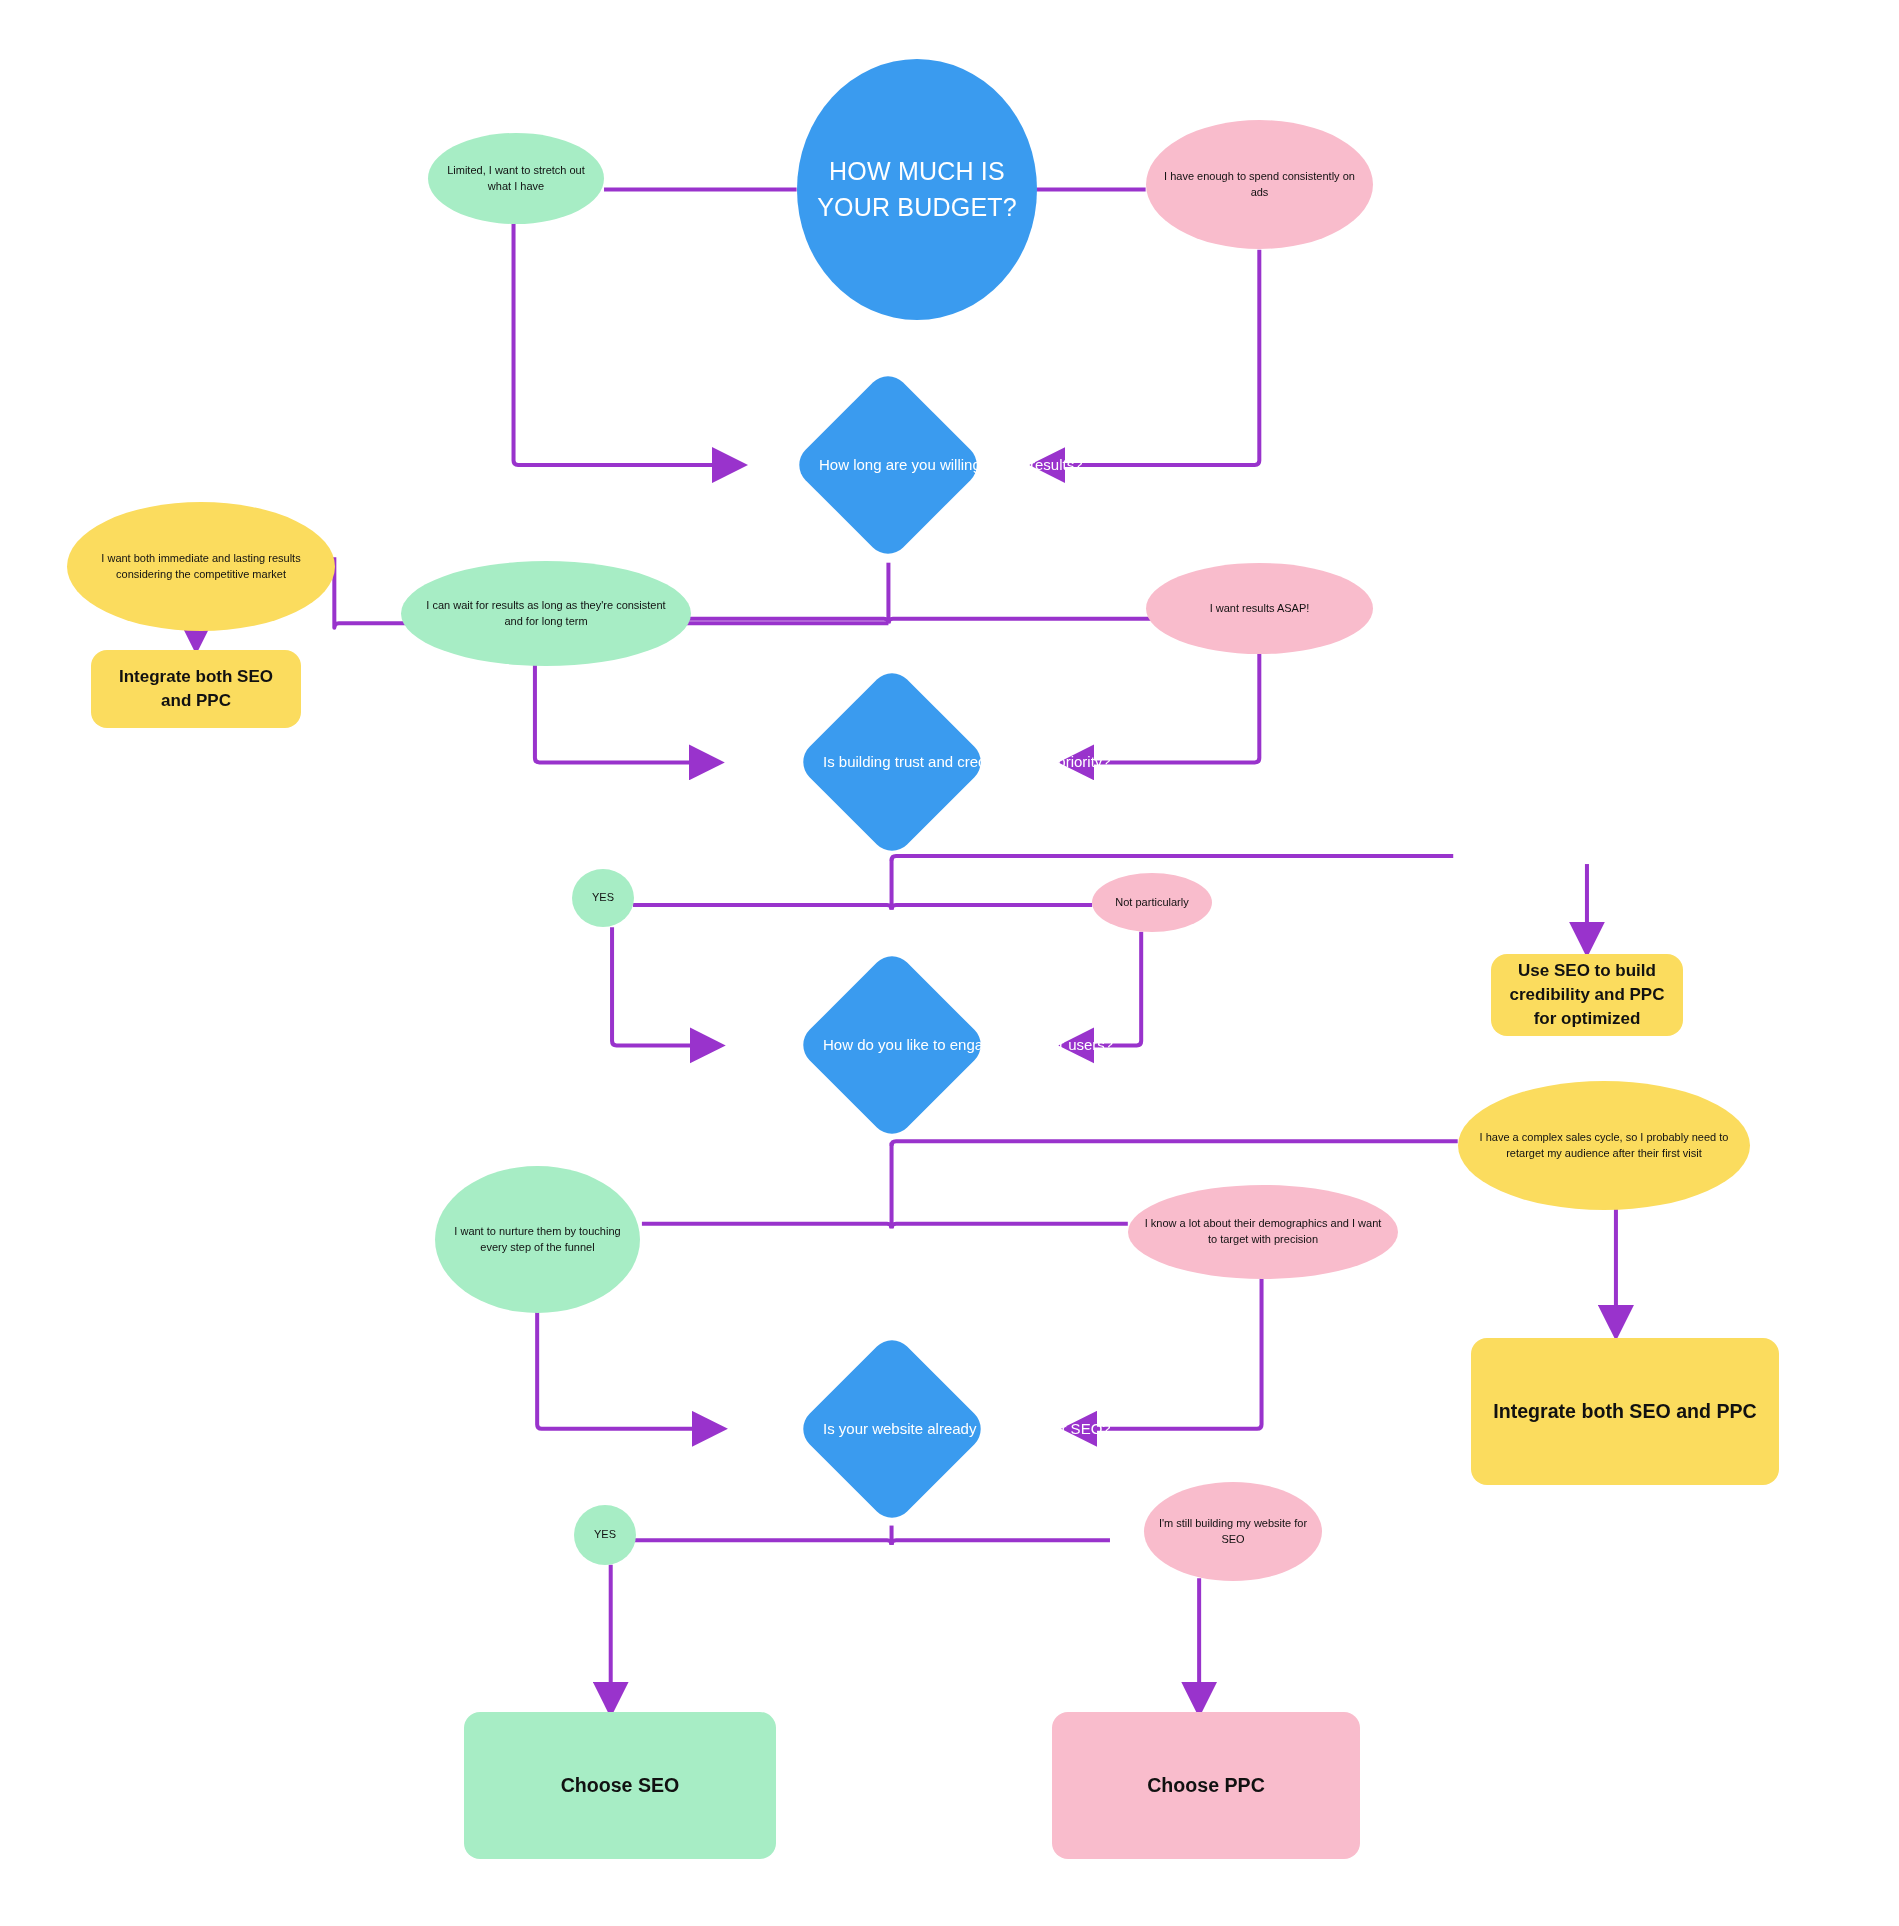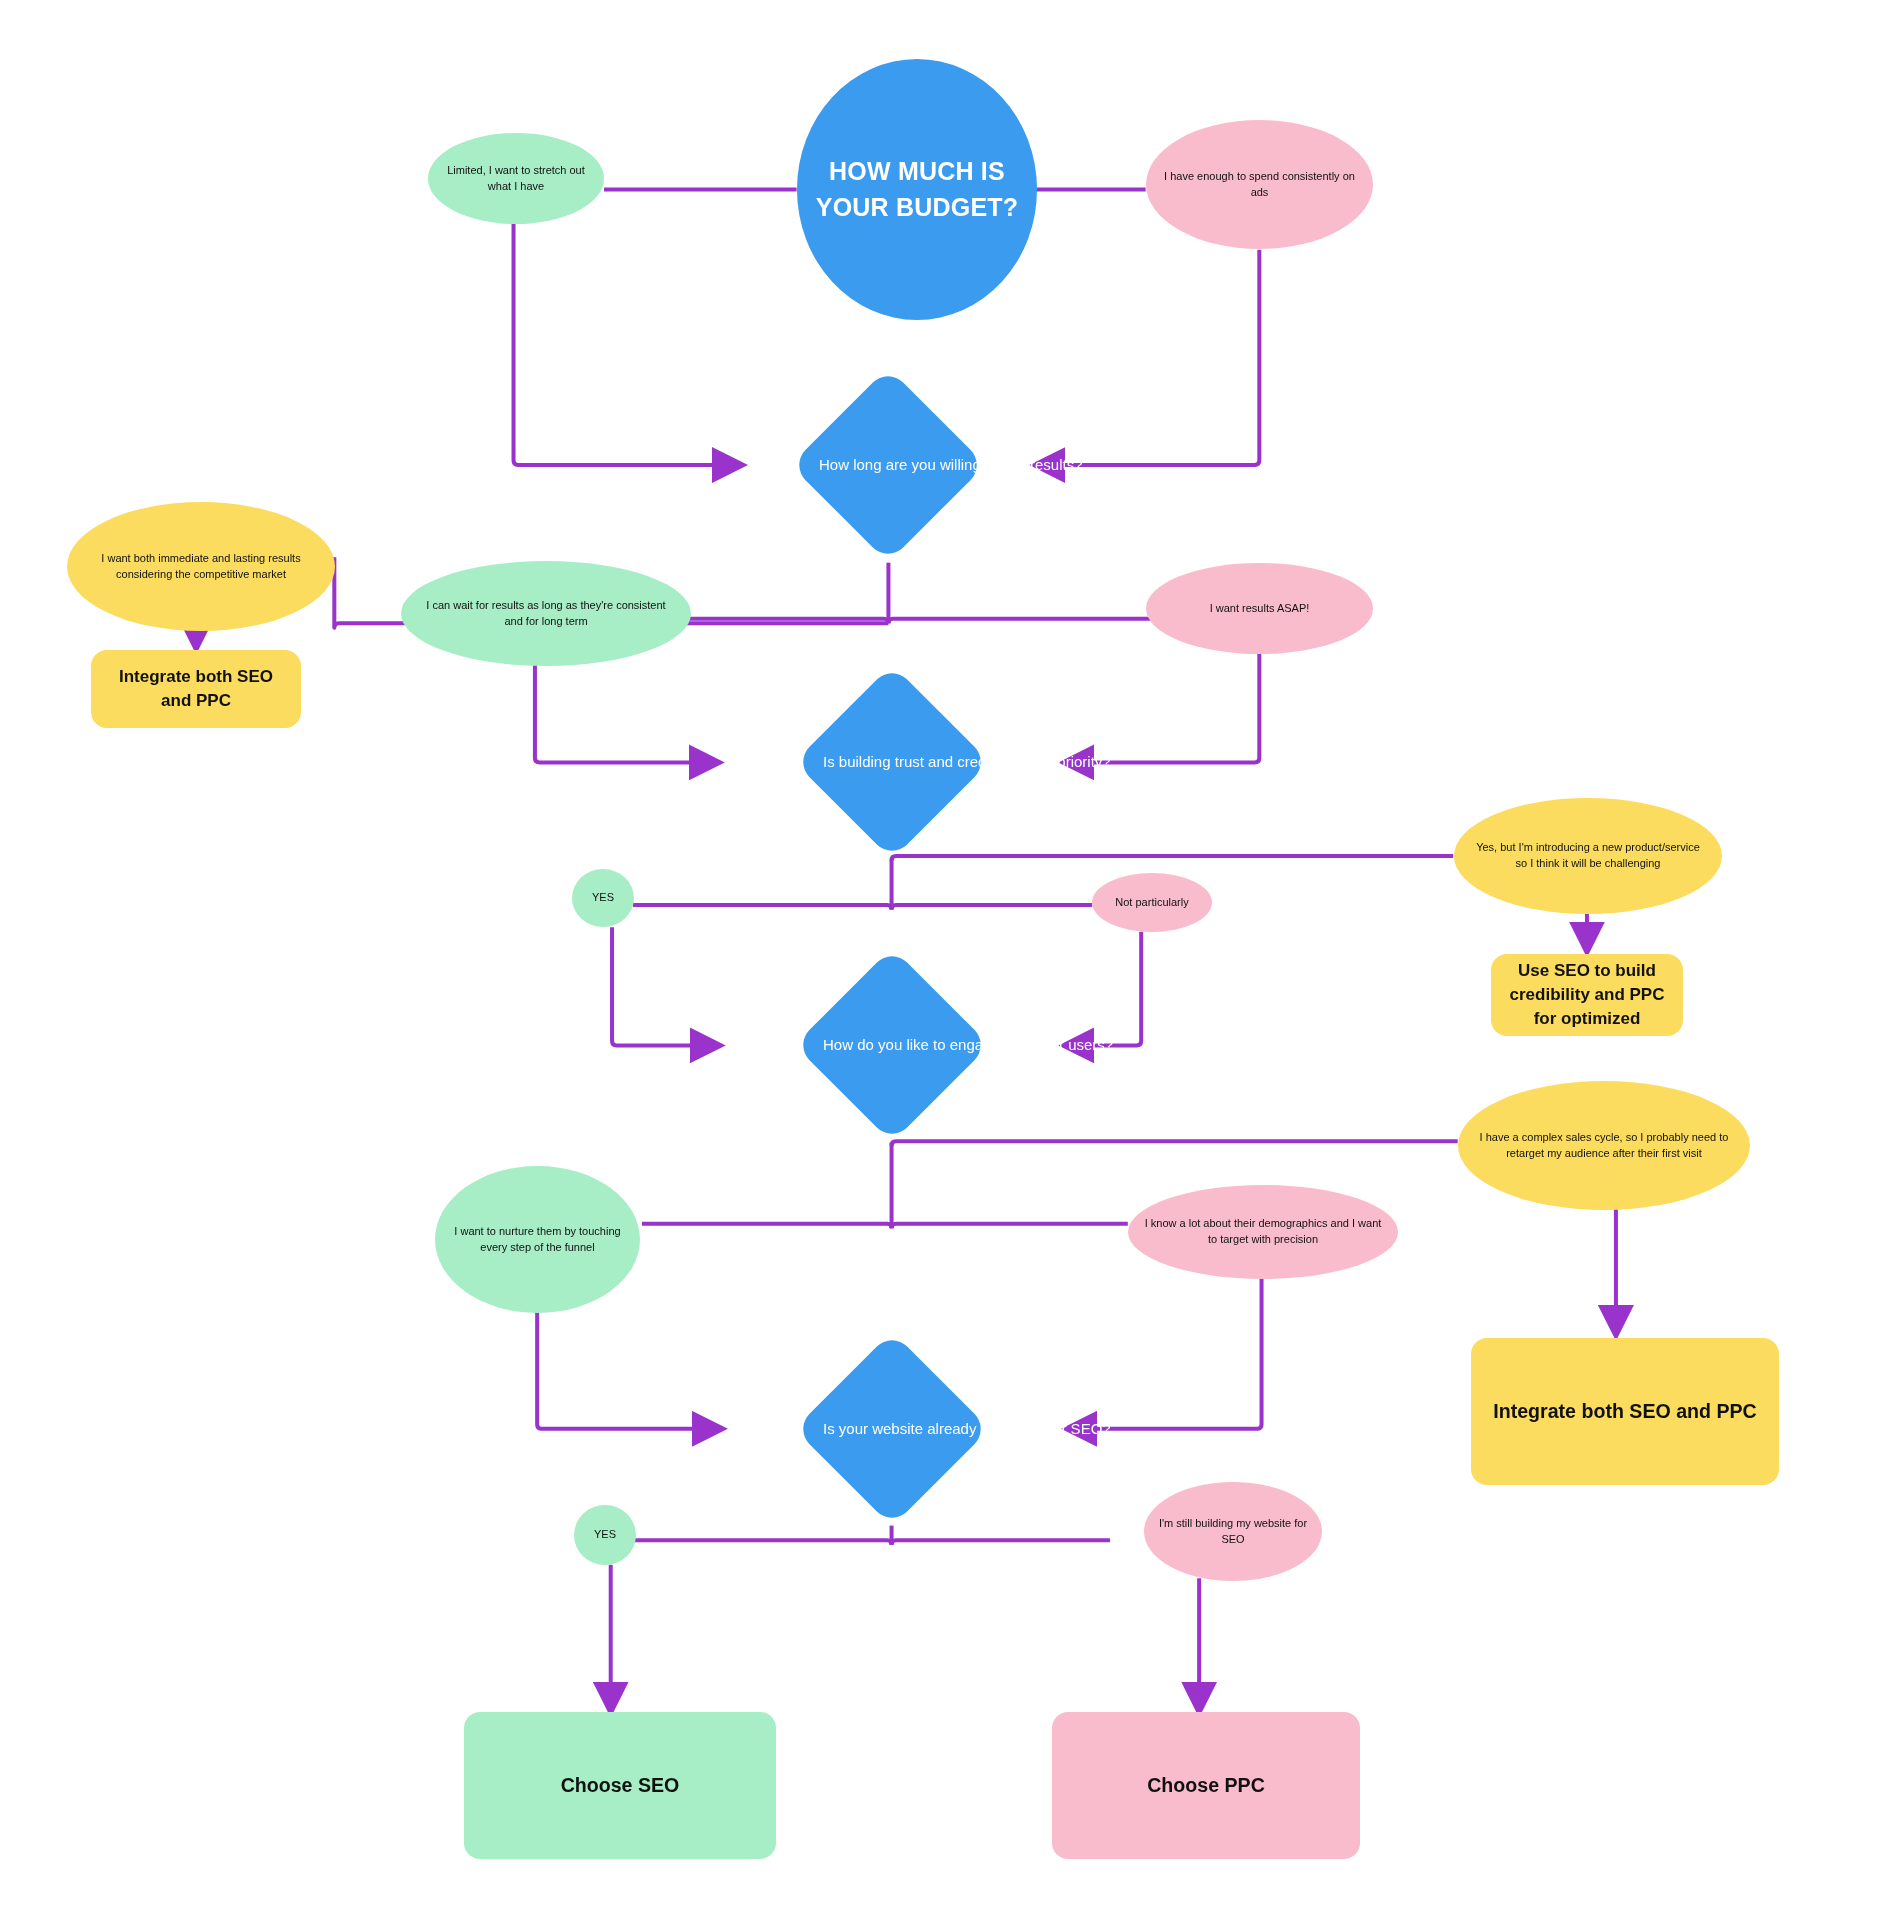--- a/index.html
+++ b/index.html
@@ -16,21 +16,21 @@
   .rect{border-radius:16px;}
   .diamond{transform:rotate(45deg);border-radius:21.4px;}
   .diamond .txt{transform:rotate(-45deg);white-space:nowrap;line-height:1.5;}
 
   
   .c-blue{background:#3a9bef;color:#ffffff;}
   .c-green{background:#a7edc5;}
   .c-pink{background:#f9bccc;}
   .c-yellow{background:#fbdc5e;}
 
-  .t-xl{font-size:25px;font-weight:700;letter-spacing:0.2px;}
+  .t-xl{font-size:25px;font-weight:400;letter-spacing:0.2px;}
   .t-md{font-size:15px;font-weight:400;}
   .t-sm{font-size:11px;font-weight:400;}
   .t-bold{font-weight:700;font-size:17px;}
   .t-bold-lg{font-weight:700;font-size:19.6px;}
 </style>
 </head>
 <body>
 
 <div id="stage">
 
@@ -141,23 +141,20 @@
   </div>
 
   <div class="node ellipse c-green" style="left:572px;top:869px;width:62px;height:58px;">
     <span class="txt t-sm">YES</span>
   </div>
 
   <div class="node ellipse c-pink" style="left:1092px;top:873px;width:120px;height:59px;">
     <span class="txt t-sm">Not particularly</span>
   </div>
 
-  <div class="node ellipse c-yellow" style="left:1454px;top:798px;width:268px;height:116px;">
-    <span class="txt t-sm">Yes, but I'm introducing a new product/service so I think it will be challenging</span>
-  </div>
 
   <div class="node rect c-yellow" style="left:1491px;top:954px;width:192px;height:82px;">
     <span class="txt t-bold">Use SEO to build credibility and PPC for optimized</span>
   </div>
 
   <div class="node diamond c-blue" style="left:823px;top:976px;width:138px;height:138px;">
     <span class="txt t-md">How do you like to engage with your users?</span>
   </div>
 
   <div class="node ellipse c-yellow" style="left:1458px;top:1081px;width:292px;height:129px;">

